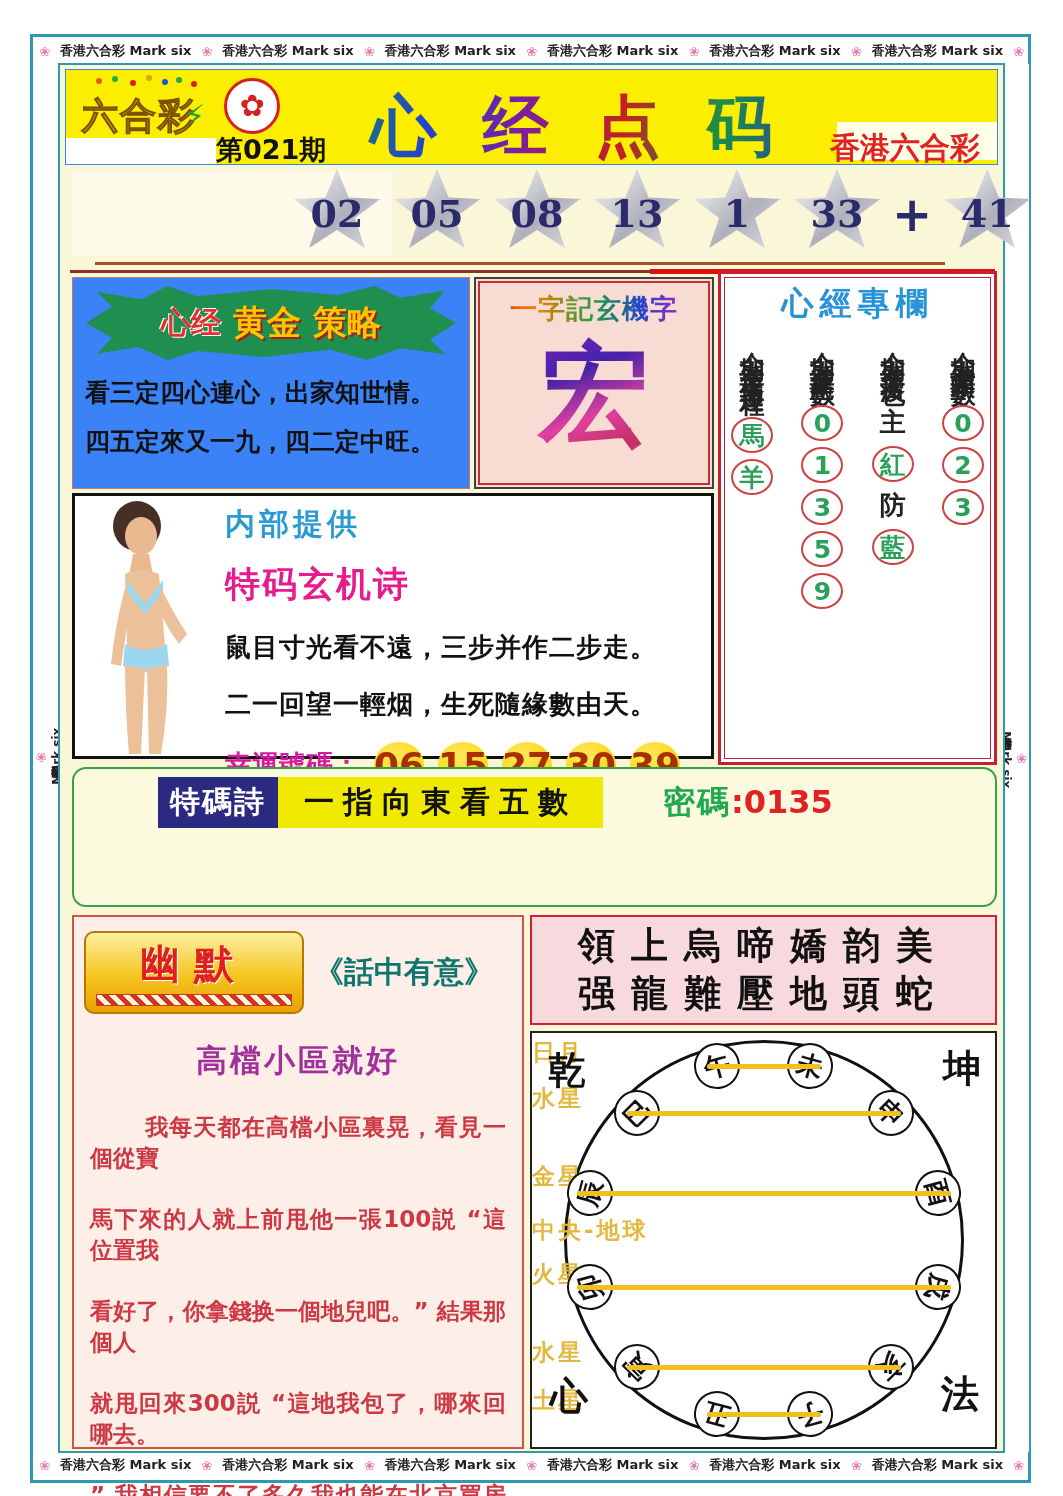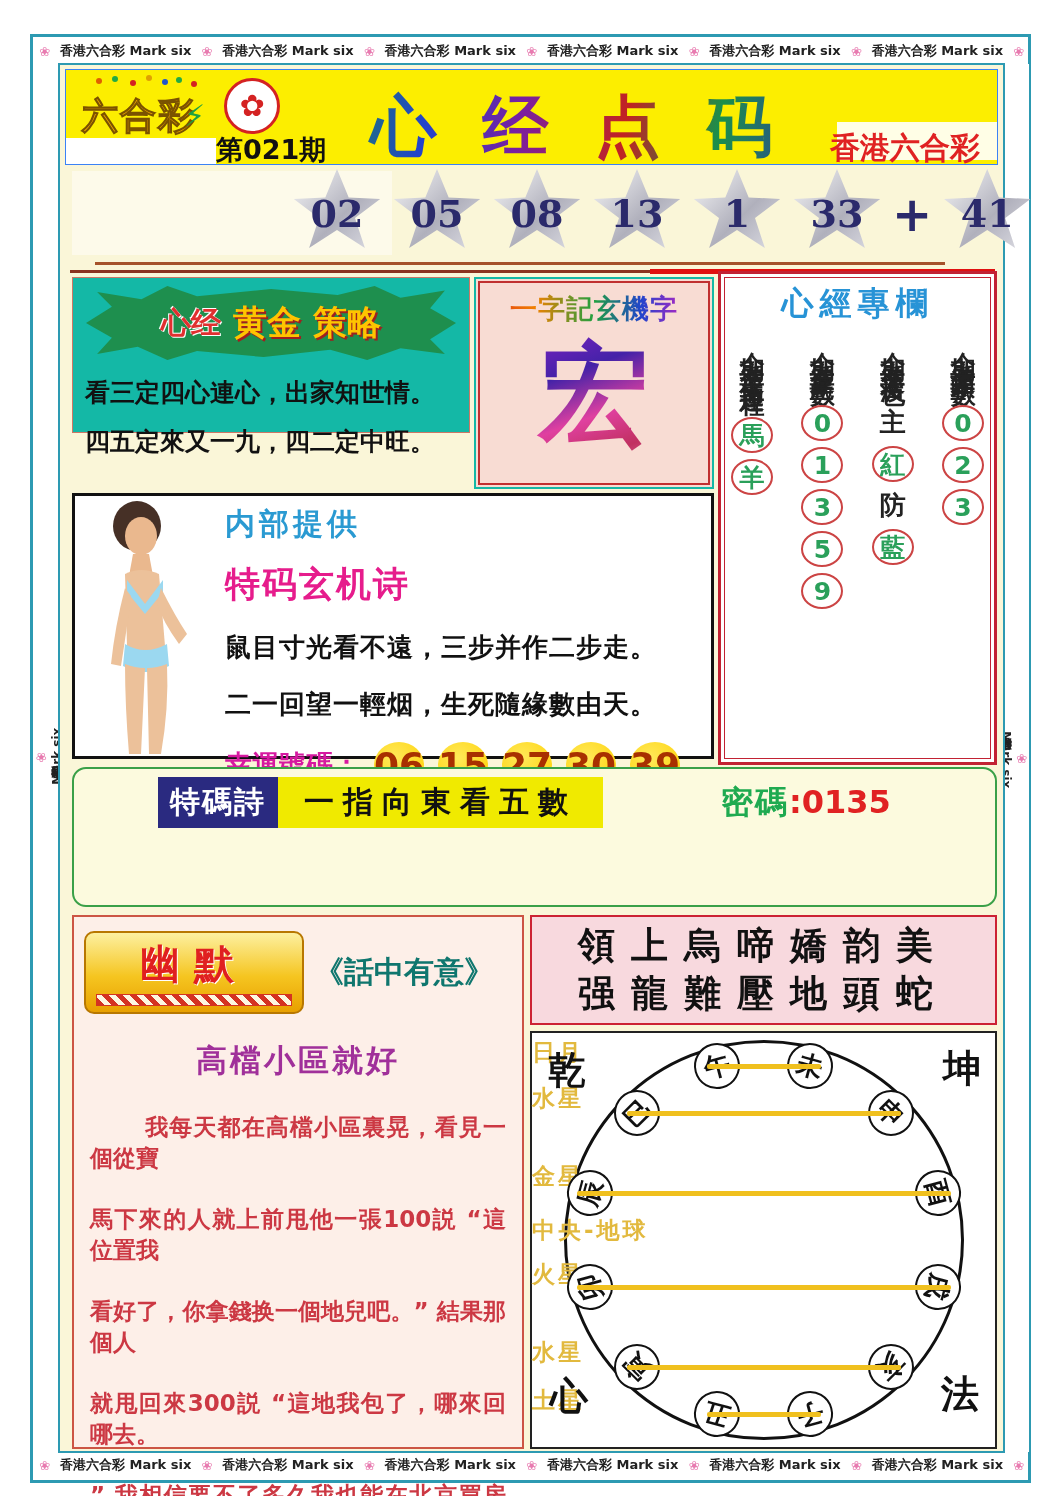--- a/index.html
+++ b/index.html
@@ -48,28 +48,28 @@
   .star .num { position:absolute; left:0; right:0; top:22px; text-align:center; font-size:38px; font-weight:bold; color:#2b2a6b; font-family:"DejaVu Serif",serif; }
   .plus { font-size:48px; font-weight:bold; color:#2b2a6b; margin-top:4px; }
 
   .div1 { position:absolute; left:35px; top:197px; width:850px; height:3px; background:#a5522a; }
   .div2 { position:absolute; left:10px; top:205px; width:925px; height:3px; background:#8b3320; }
   .div2r { position:absolute; left:590px; top:204px; width:345px; height:5px; background:#e01010; }
 
   .box { position:absolute; }
 
   
-  .strategy { left:12px; top:212px; width:398px; height:156px; background:#14b8a6; border:1px solid #cc7766; }
+  .strategy { left:12px; top:212px; width:398px; height:212px; background:#3b82f6; border:1px solid #cc7766; }
   .banner { position:relative; margin:8px auto 6px; width:370px; height:74px; background:#1e8f4e; clip-path:polygon(0% 50%,7% 28%,3% 8%,15% 18%,22% 0%,30% 14%,50% 4%,68% 12%,78% 0%,85% 16%,97% 6%,93% 30%,100% 50%,93% 72%,97% 92%,85% 84%,76% 100%,66% 86%,48% 96%,30% 88%,22% 100%,14% 82%,3% 92%,7% 70%); display:flex; align-items:center; justify-content:center; gap:12px; }
   .bn1 { color:#e03030; font-size:30px; font-weight:bold; text-shadow:1px 1px 0 #fff,-1px -1px 0 #fff; }
   .bn2 { color:#ffc400; font-size:34px; font-weight:bold; text-shadow:2px 2px 0 #a02020; font-family:"DejaVu Serif",serif; }
   .s-line { padding:6px 12px 0; font-size:25px; font-weight:bold; color:#111; font-family:"DejaVu Serif",serif; line-height:1.7; }
 
   
-  .mystery { left:414px; top:212px; width:240px; height:212px; background:#f8dcd3; border:2px solid #14b8a6; outline:2px solid #c03030; outline-offset:-6px; text-align:center; }
+  .mystery { left:414px; top:212px; width:240px; height:212px; background:#f8dcd3; border:2px solid #404040; outline:2px solid #c03030; outline-offset:-6px; text-align:center; }
   .m-title { margin-top:12px; font-size:27px; font-weight:bold; letter-spacing:1px; }
   .m-char { margin-top:8px; font-size:110px; font-weight:bold; line-height:1.1; font-family:"DejaVu Sans",sans-serif; }
 
   
   .column-box { left:658px; top:206px; width:279px; height:494px; background:#fff; border:3px solid #c22233; box-shadow:inset 0 0 0 3px #fff, inset 0 0 0 4px #c22233; padding:8px 6px; }
   .c-title { text-align:center; font-size:32px; font-weight:bold; color:#2793d6; letter-spacing:6px; font-family:"DejaVu Serif",serif; }
   .c-cols { display:flex; justify-content:space-between; padding:6px 4px 0; }
   .c-col { display:flex; flex-direction:column; align-items:center; gap:6px; }
   .c-label { writing-mode:vertical-rl; font-size:25px; font-weight:bold; color:#222; letter-spacing:6px; font-family:"DejaVu Serif",serif; }
   .c-circle { width:42px; height:36px; border:2px solid #cc4444; border-radius:50%; display:flex; align-items:center; justify-content:center; color:#2aa05a; font-size:25px; font-weight:bold; }
@@ -86,21 +86,21 @@
   .lucky-row { margin-top:20px; display:flex; align-items:center; gap:14px; }
   .lucky-label { color:#d619a0; font-size:27px; font-weight:bold; }
   .lucky-circle { width:50px; height:46px; border-radius:50%; background:radial-gradient(circle at 40% 35%,#ffe95a,#ffd000); display:flex; align-items:center; justify-content:center; color:#a83000; font-size:36px; font-weight:bold; }
 
   
   .band { position:absolute; left:12px; top:702px; width:925px; height:140px; background:#fcfade; border:2px solid #3aa048; border-radius:14px; }
   .band-headline { margin-top:8px; text-align:center; font-size:42px; font-weight:bold; color:#20207a; font-family:"DejaVu Serif",serif; letter-spacing:2px; }
   .band-row { display:flex; align-items:center; margin:8px 0 0 84px; }
   .band-tag { background:#2a2a80; color:#fff; font-size:30px; font-weight:bold; padding:5px 12px; letter-spacing:2px; }
   .band-verse { background:#f0ea00; color:#111; font-size:30px; font-weight:bold; padding:5px 26px; letter-spacing:9px; font-family:"DejaVu Serif",serif; }
-  .band-code { margin-left:118px; font-size:32px; font-weight:bold; }
+  .band-code { margin-left:60px; font-size:32px; font-weight:bold; }
   .code-label { color:#1faa50; letter-spacing:2px; }
   .code-val { color:#e02222; }
 
   
   .humor { left:12px; top:850px; width:452px; height:534px; background:#fdefe8; border:2px solid #cc5544; padding:14px 10px 0; }
   .humor-head { display:flex; align-items:center; gap:10px; }
   .humor-logo { width:220px; border:2px solid #b87700; border-radius:10px; background:linear-gradient(180deg,#fdf0a0,#f5c520 55%,#e8a000); text-align:center; padding:4px 0 6px; }
   .hl-text { font-size:40px; font-weight:bold; color:#e02020; letter-spacing:14px; text-shadow:1px 1px 0 #fff; font-family:"DejaVu Serif",serif; }
   .diamond-band { margin:2px 10px 0; height:12px; border:1px solid #d43322; background:repeating-linear-gradient(45deg,#d43322 0 5px,#fdf7e0 5px 10px); }
   .humor-series { font-size:30px; font-weight:bold; color:#0f766e; }

